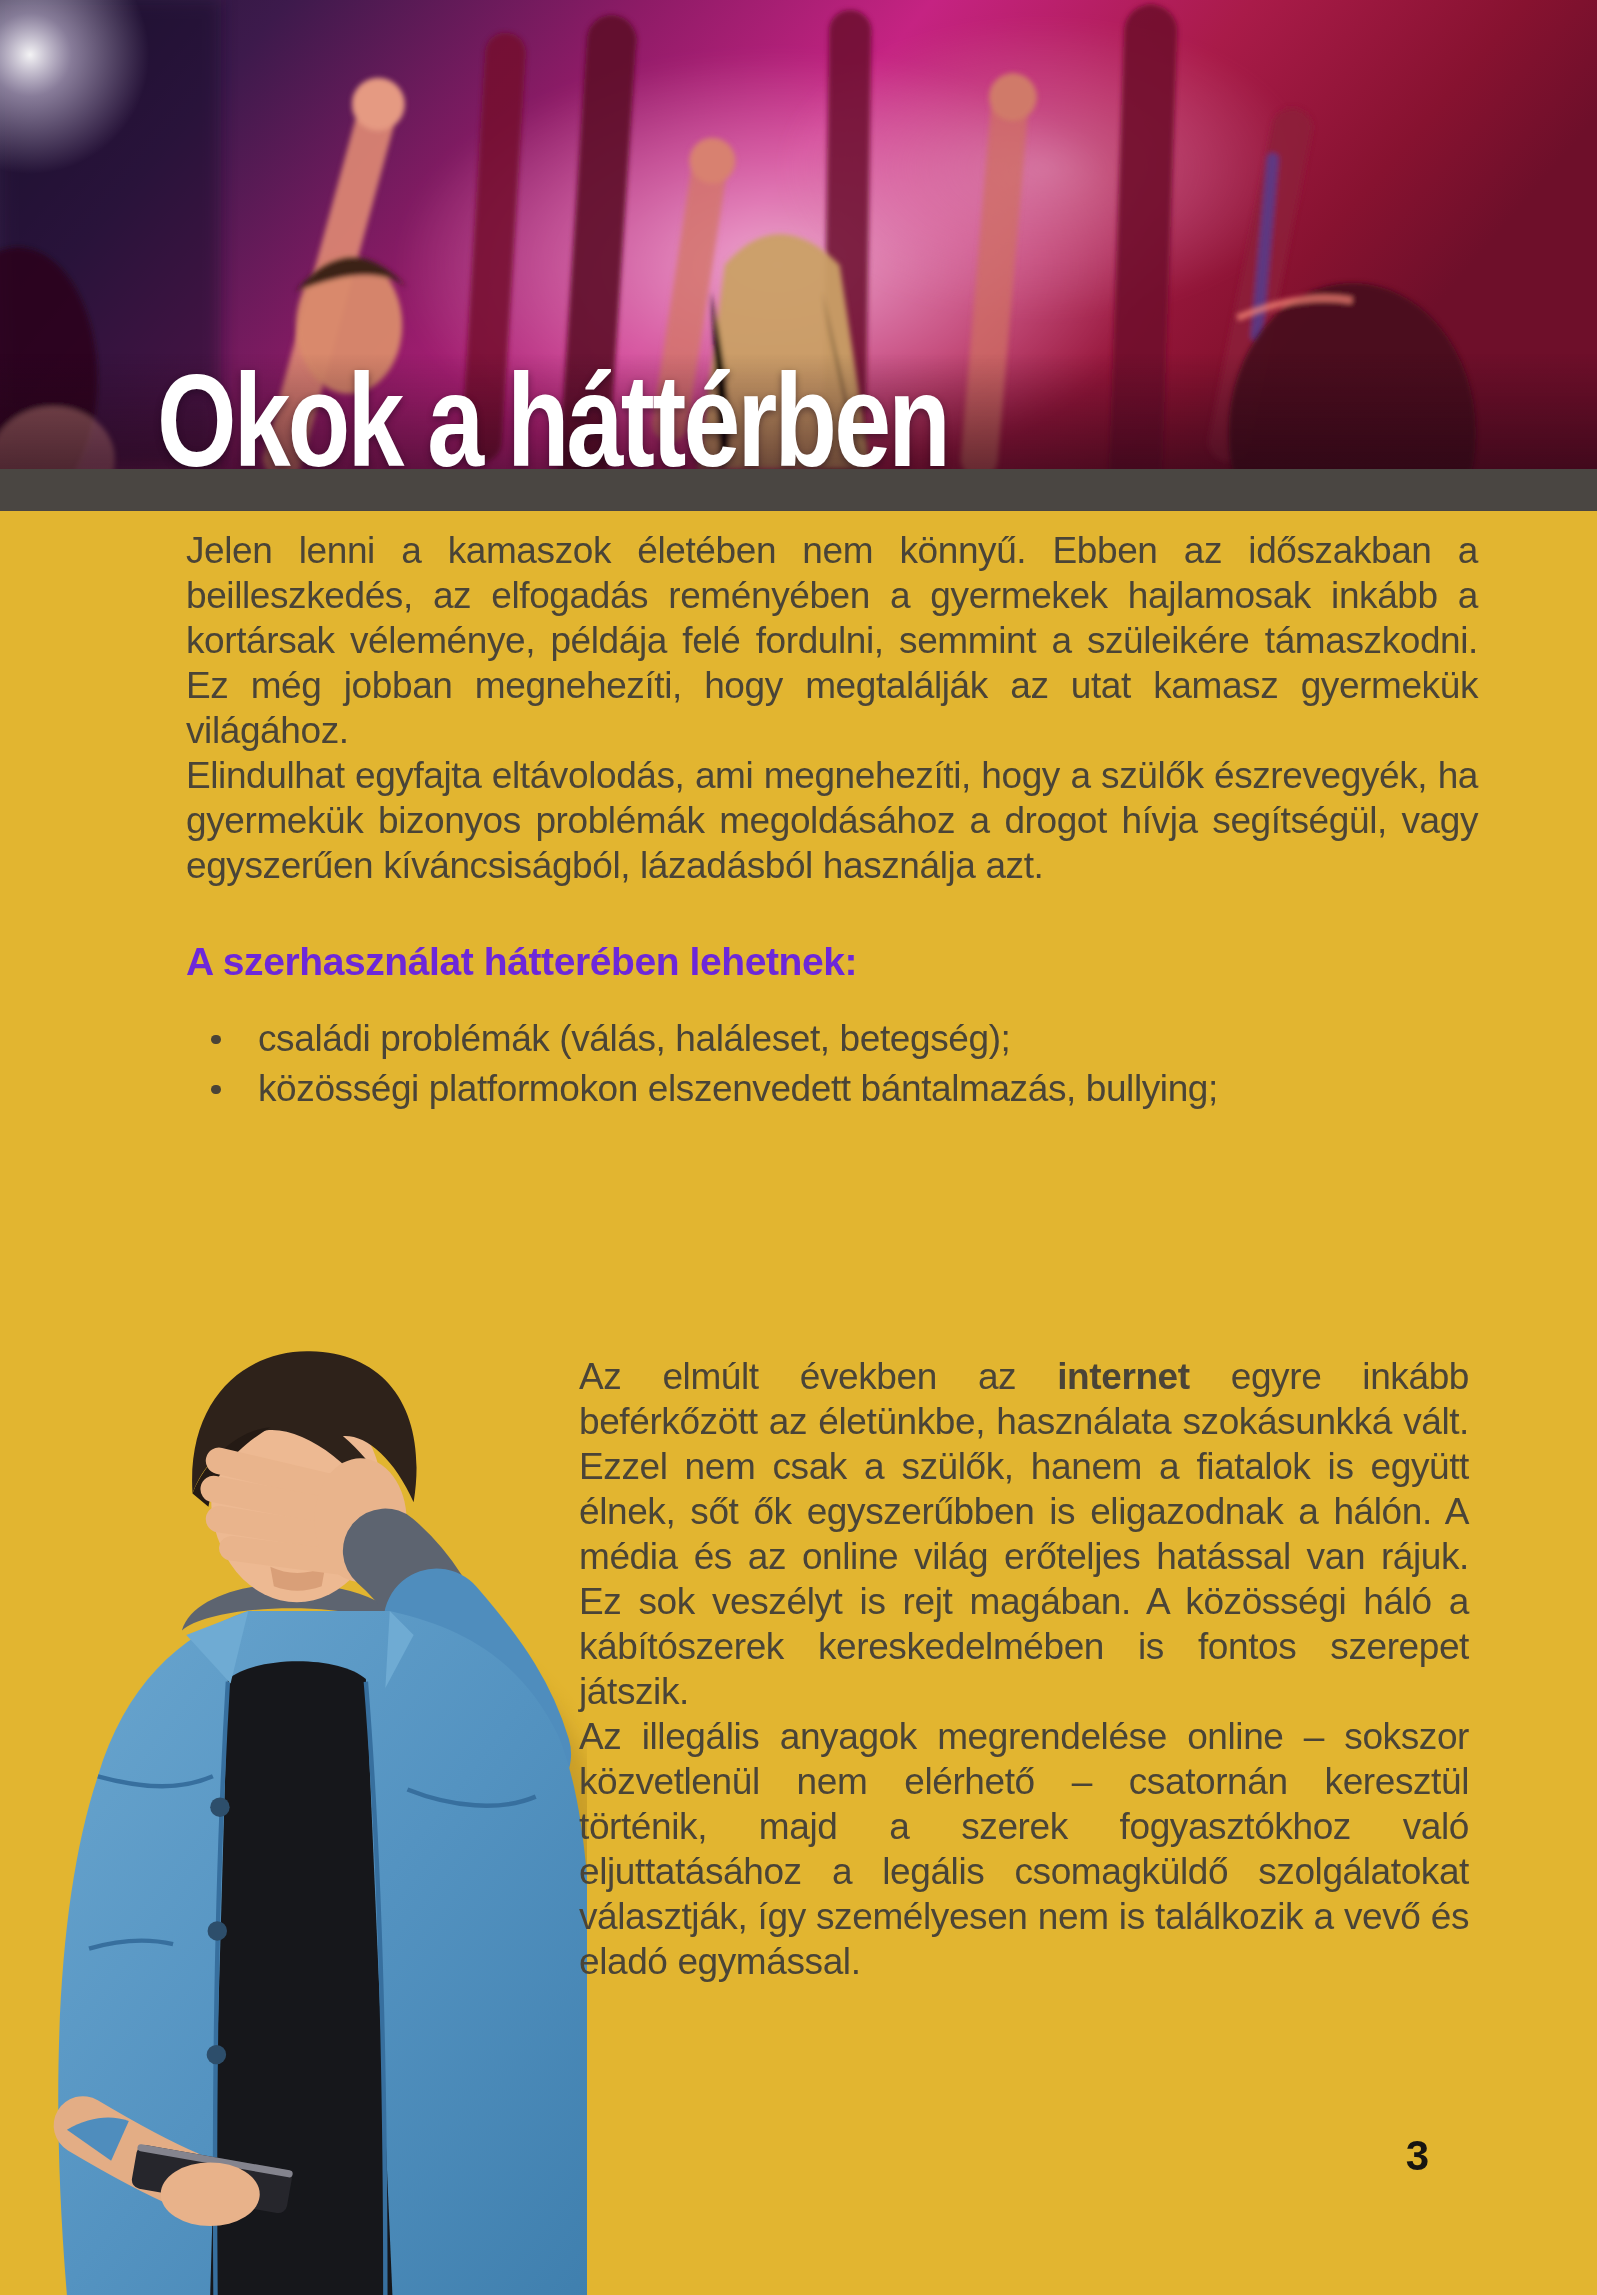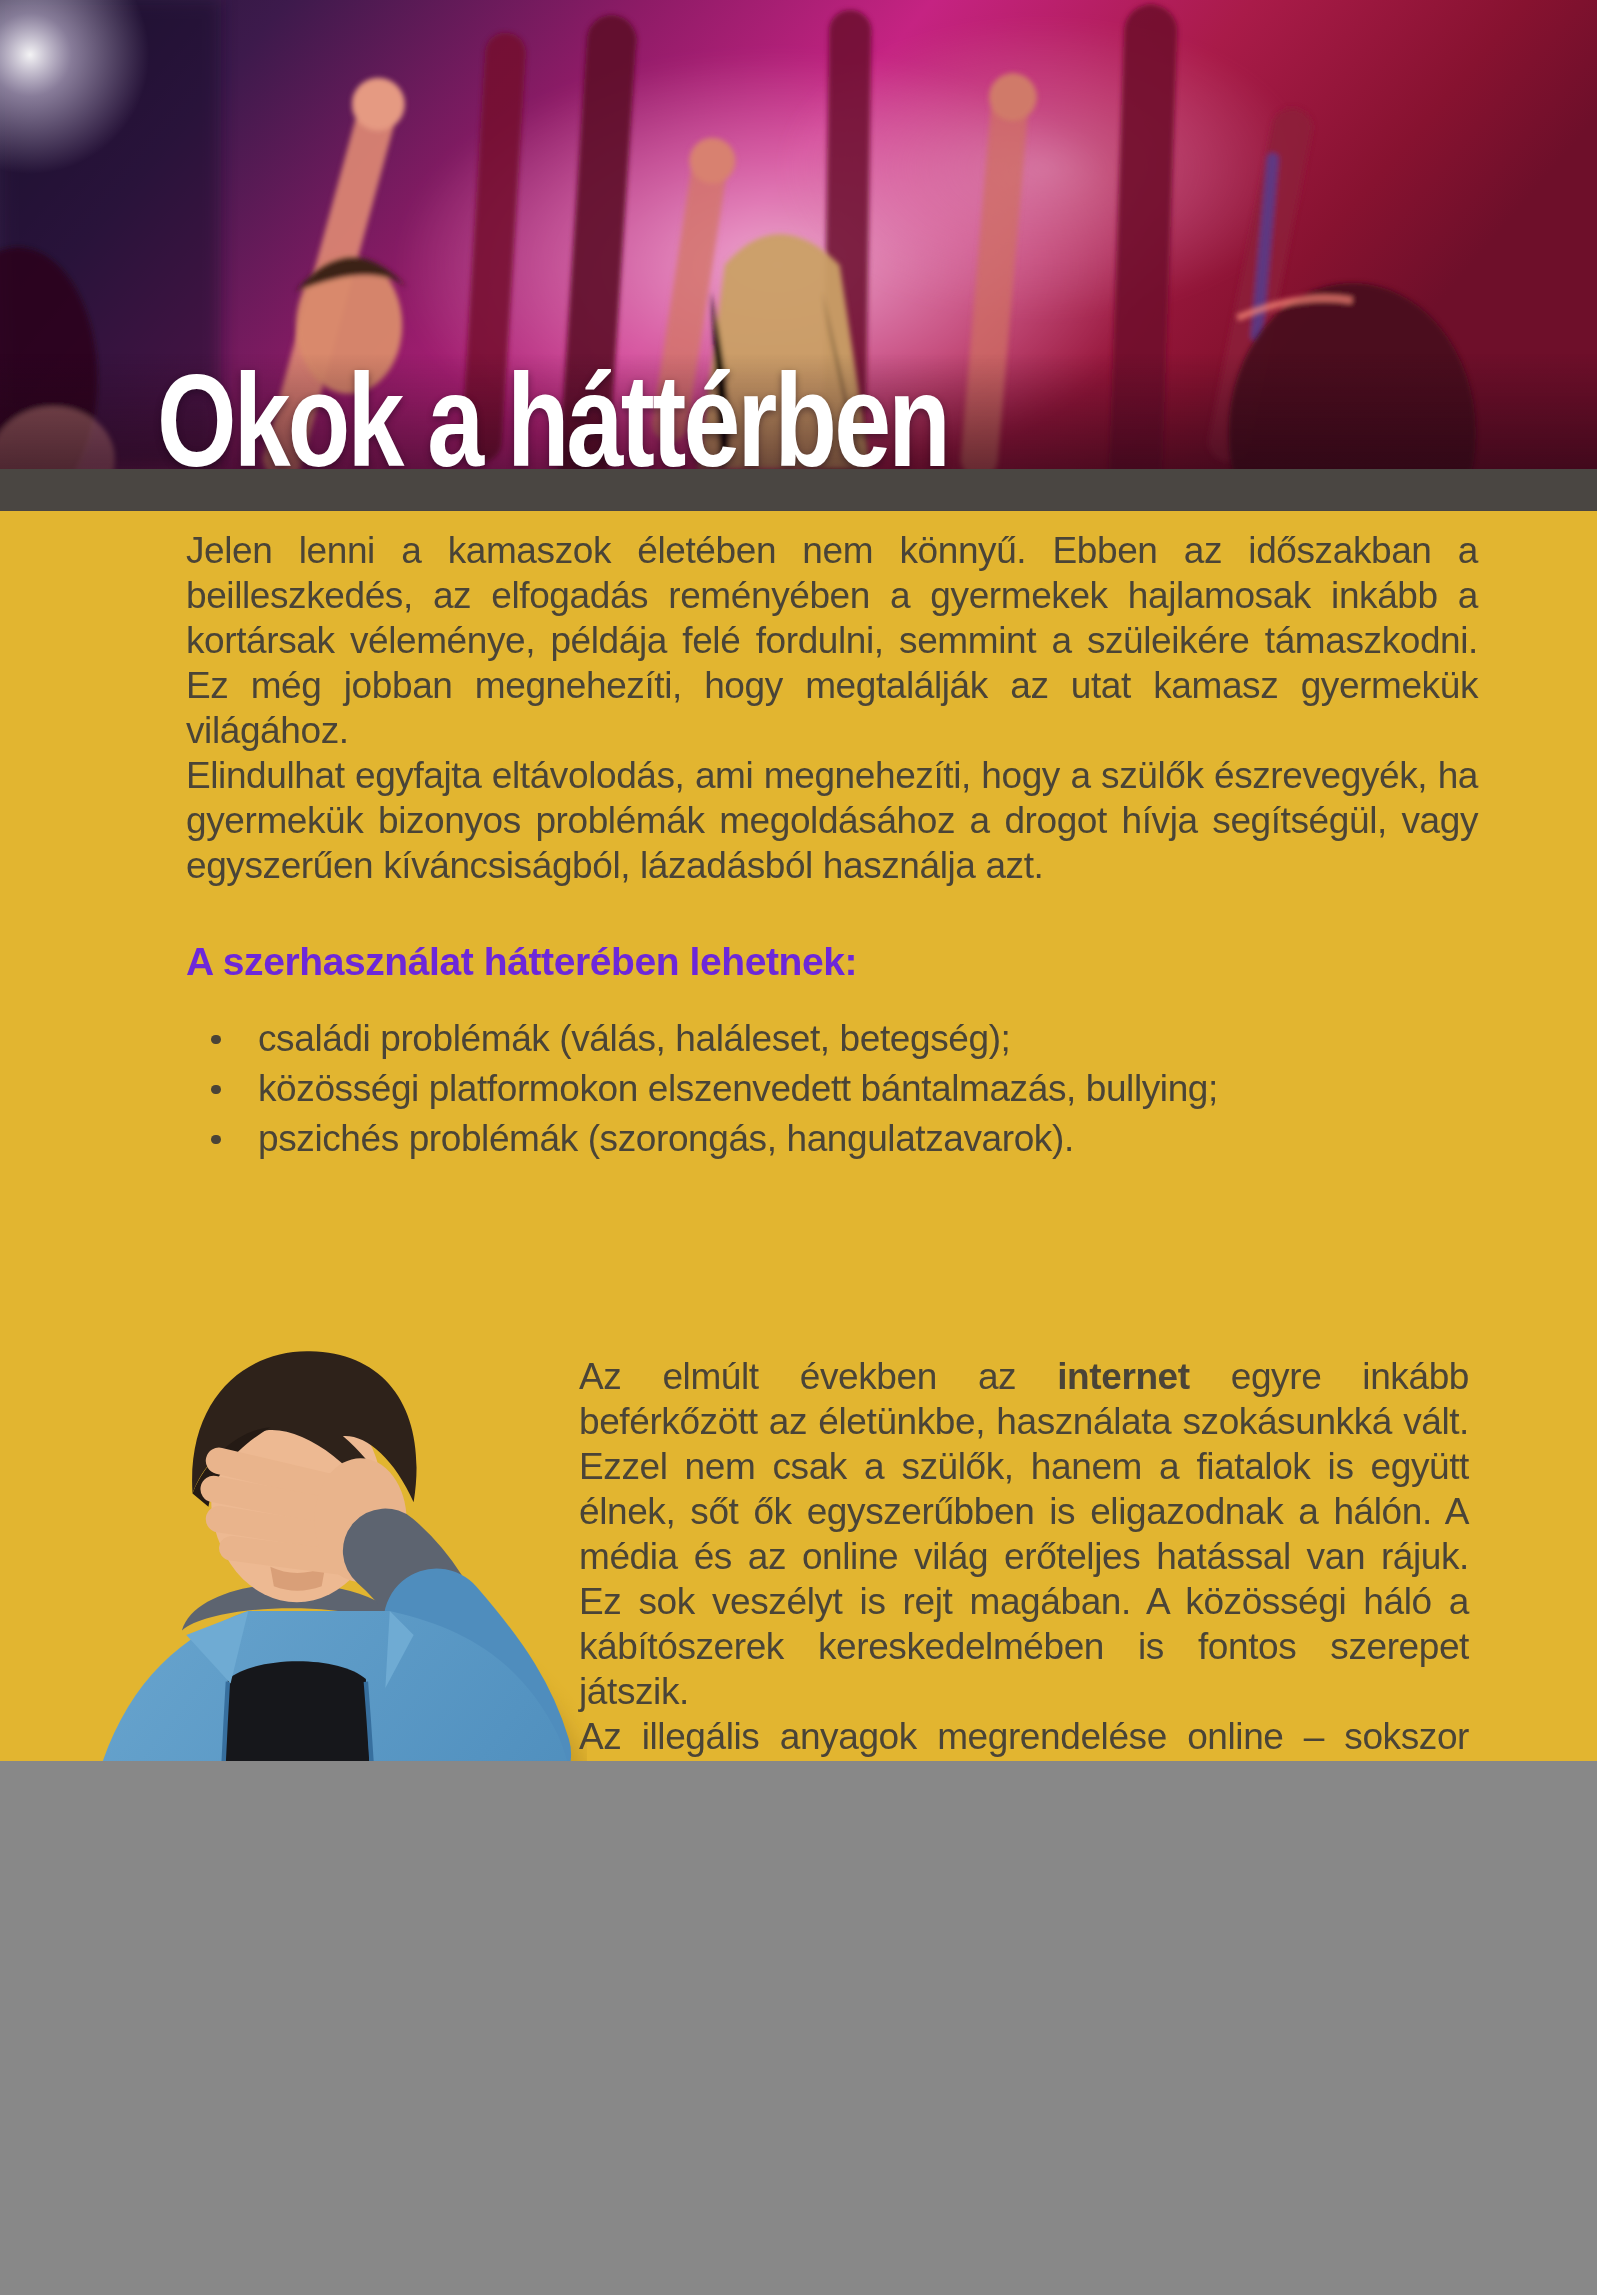--- a/index.html
+++ b/index.html
@@ -3,21 +3,21 @@
 <meta charset="utf-8">
 <style>
   :root{
     --bg:#e2b530;
     --bar:#4a4642;
     --txt:#4a4437;
     --title:#ffffff;
   }
   html,body{margin:0;padding:0;background:#888;}
   .page{
-    position:relative;width:1597px;height:1761px;overflow:hidden;
+    position:relative;width:1597px;height:2295px;overflow:hidden;
     background:var(--bg);
     font-family:"Liberation Sans",sans-serif;
     color:var(--txt);
   }
   
   .header{position:absolute;left:0;top:0;width:1597px;height:469px;overflow:hidden;}
   .header svg{position:absolute;left:0;top:0;width:100%;height:100%;}
   .page-title{
     position:absolute;left:157px;top:355px;margin:0;
     font-size:131px;line-height:1;font-weight:700;letter-spacing:-3.5px;
@@ -137,21 +137,20 @@
 
   <div class="title-bar"></div>
 
   <div class="text-col1">
     <p class="body gap-a">Jelen lenni a kamaszok életében nem könnyű. Ebben az időszakban a beilleszkedés, az elfogadás reményében a gyermekek hajlamosak inkább a kortársak véleménye, példája felé fordulni, semmint a szüleikére támaszkodni. Ez még jobban megnehezíti, hogy megtalálják az utat kamasz gyermekük világához.</p>
     <p class="body">Elindulhat egyfajta eltávolodás, ami megnehezíti, hogy a szülők észrevegyék, ha gyermekük bizonyos problémák megoldásához a drogot hívja segítségül, vagy egyszerűen kíváncsiságból, lázadásból használja azt.</p>
     <h2 class="list-heading">A szerhasználat hátterében lehetnek:</h2>
     <ul class="causes">
       <li><span class="dot"></span><span>családi problémák (válás, haláleset, betegség);</span></li>
       <li><span class="dot"></span><span>közösségi platformokon elszenvedett bántalmazás, bullying;</span></li>
-      <li><span class="dot"></span><span>pszichés problémák (szorongás, hangulatzavarok).</span></li>
     </ul>
   </div>
 
   <div class="boy">
     <svg viewBox="0 0 658 1092" preserveAspectRatio="none" role="img">
       <defs>
         <filter id="soft">
             <feGaussianBlur stdDeviation="12"></feGaussianBlur>
           </filter>
         <linearGradient id="denim" x1="0" y1="0" x2="1" y2="1">

